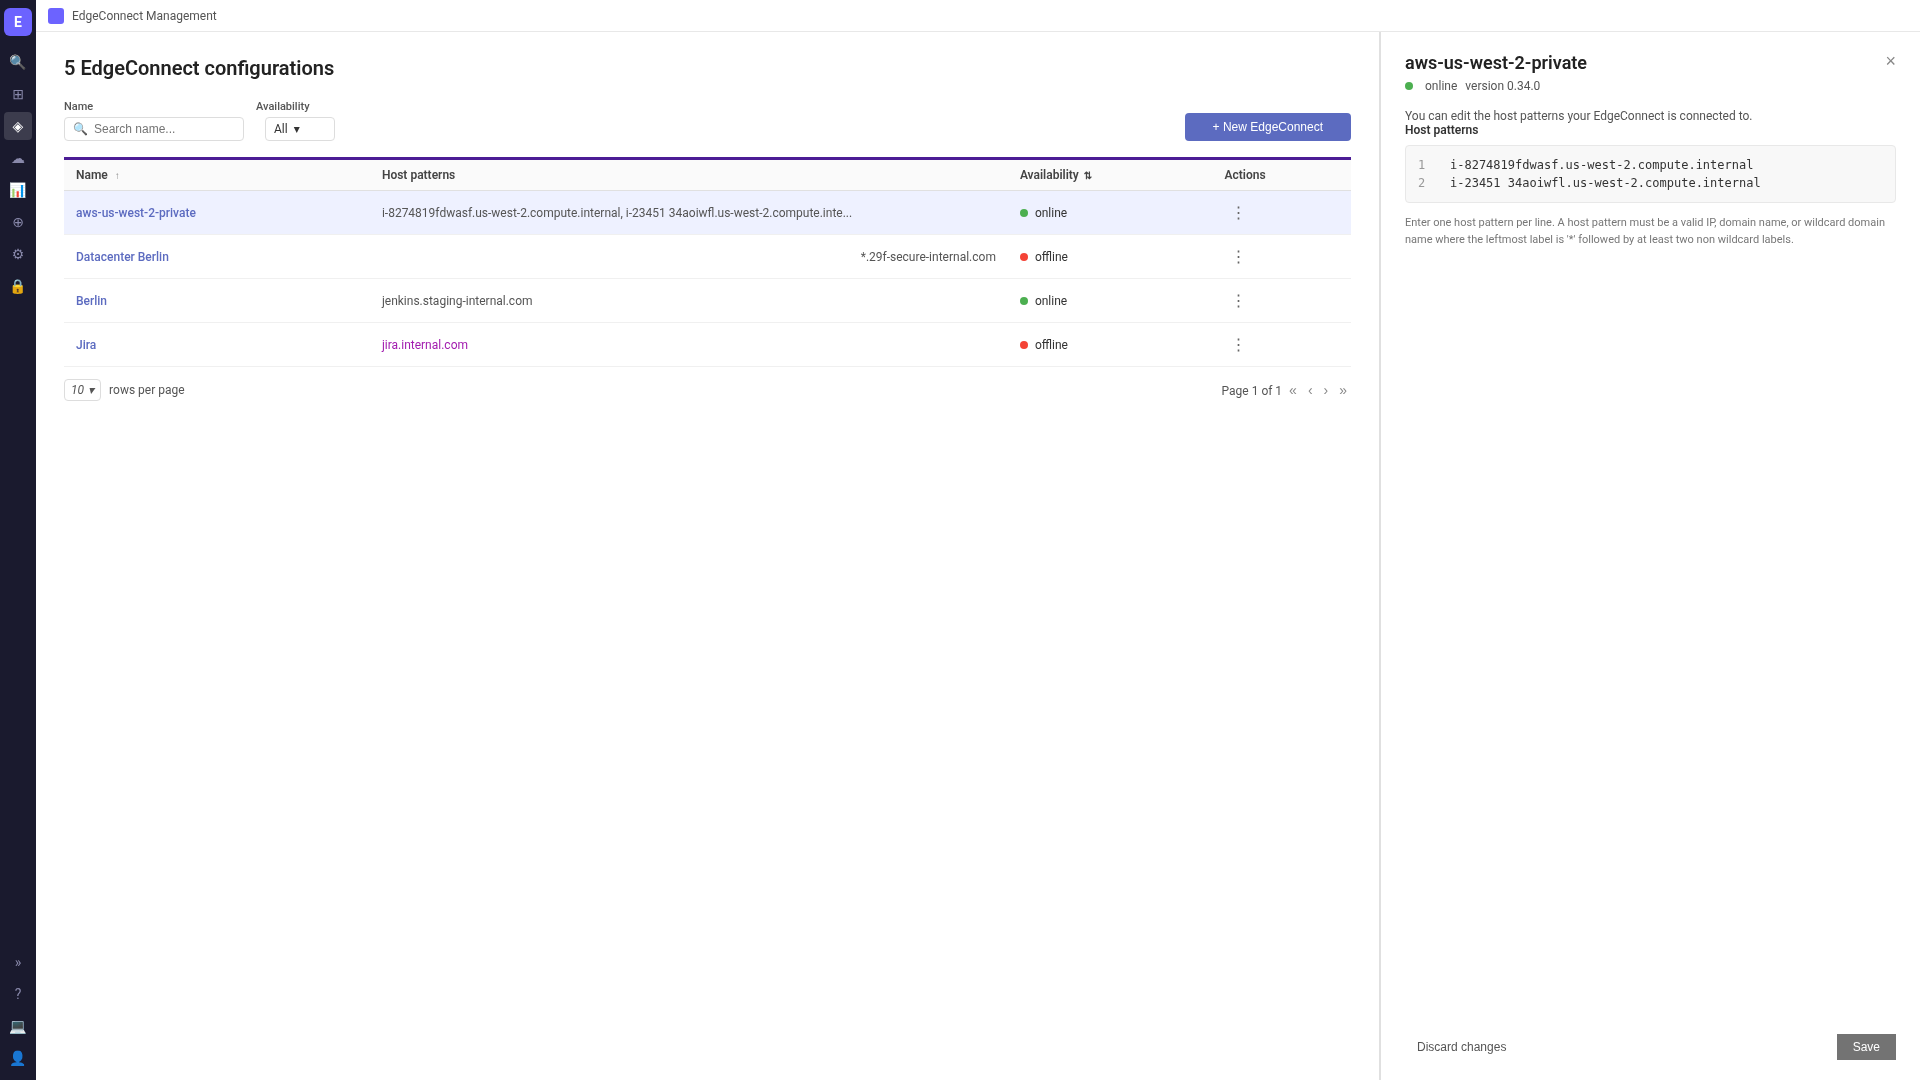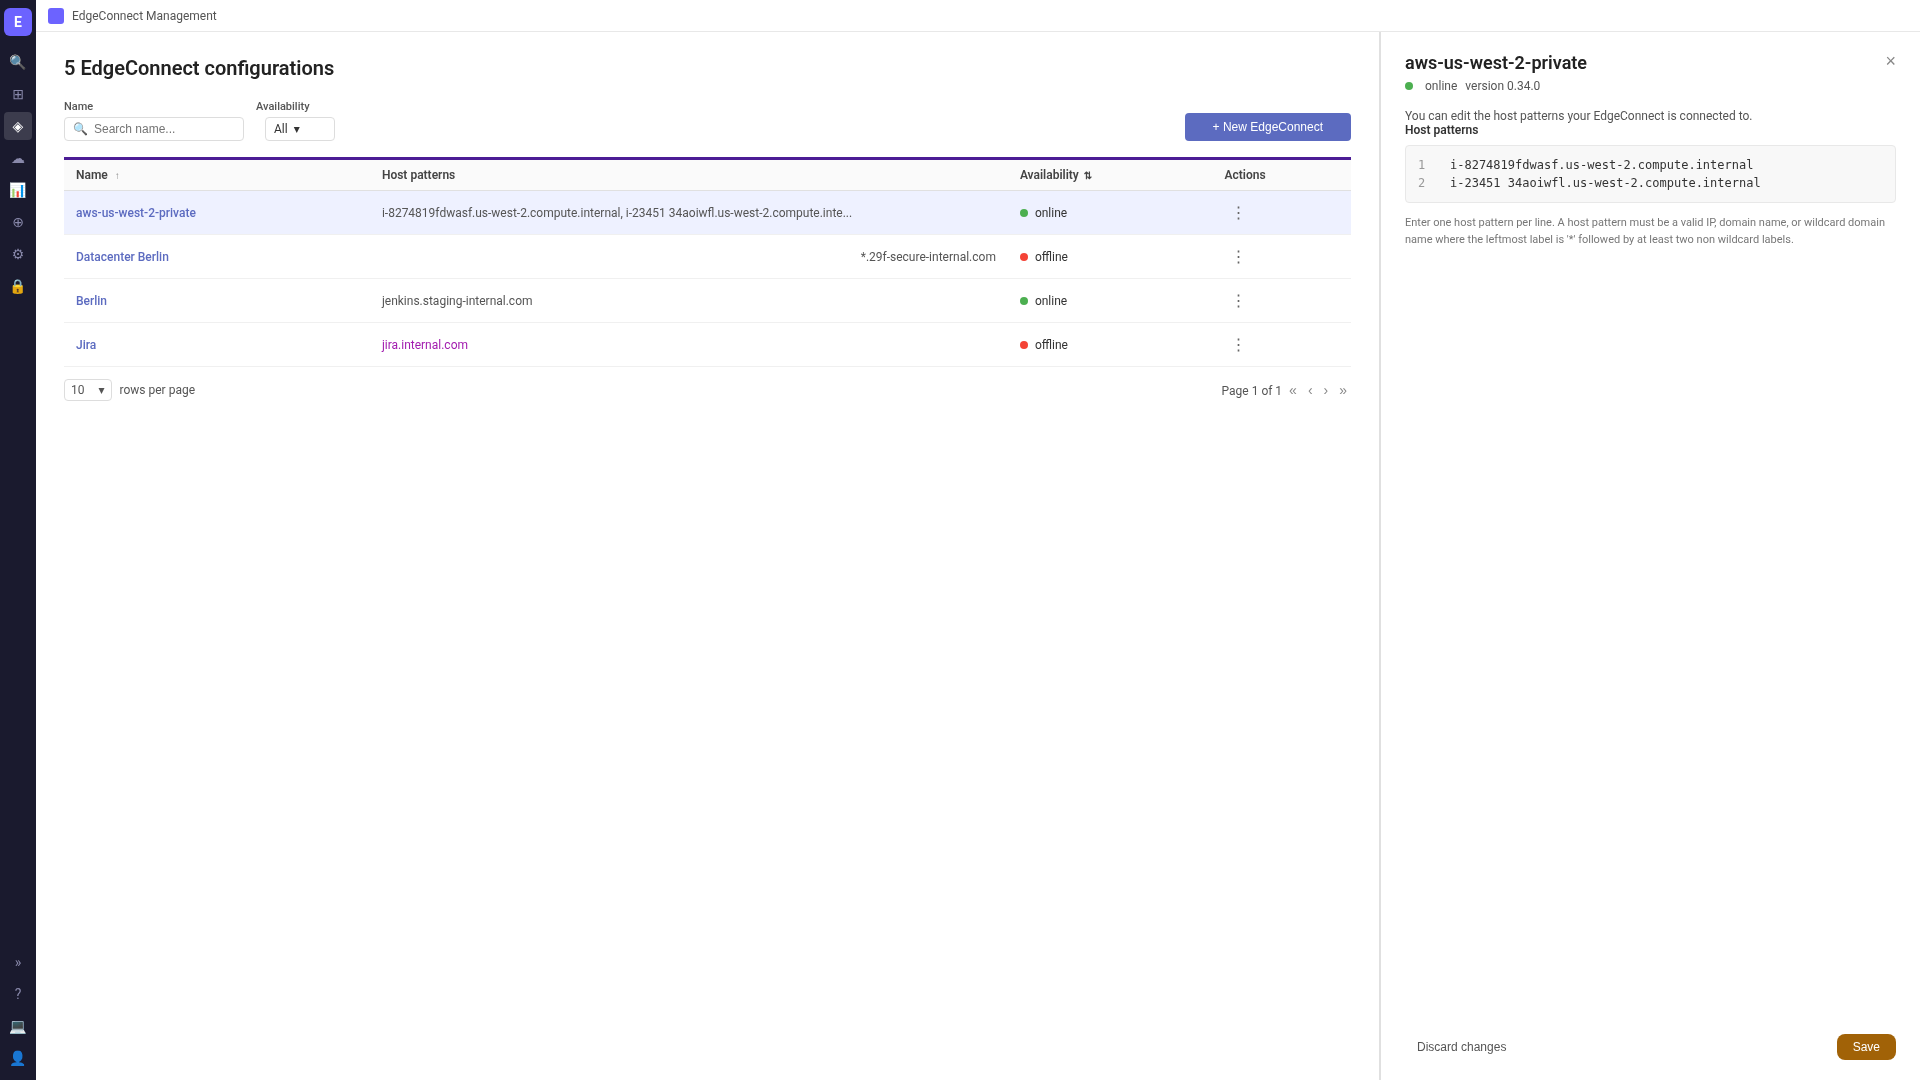--- a/index.html
+++ b/index.html
@@ -189,23 +189,24 @@
       margin-top: 12px;
       font-size: 12px;
       color: #555;
     }
     .per-page-select {
       display: flex;
       align-items: center;
       border: 1px solid #ddd;
       border-radius: 4px;
       padding: 3px 6px;
-      gap: 14px;
-      cursor: pointer;
-      font-size: 12px;
+      gap: 4px;
+      cursor: pointer;
+      font-size: 12px;
+      font-style: italic;
     }
     .page-info { margin-left: auto; }
     .page-nav-btn {
       background: none;
       border: none;
       cursor: pointer;
       color: #888;
       padding: 2px 4px;
       font-size: 14px;
     }
@@ -301,24 +302,24 @@
     .btn-discard {
       background: none;
       border: none;
       color: #555;
       font-size: 12px;
       cursor: pointer;
       padding: 6px 12px;
     }
 
     .btn-save {
-      background: #a16207;
+      background: #737373;
       color: white;
       border: none;
-      border-radius: 8px;
+      border-radius: 0;
       padding: 6px 16px;
       font-size: 12px;
       font-weight: 500;
       cursor: pointer;
     }
 
     .vertical-divider {
       width: 1px;
       background: #e0e0e0;
       flex-shrink: 0;

